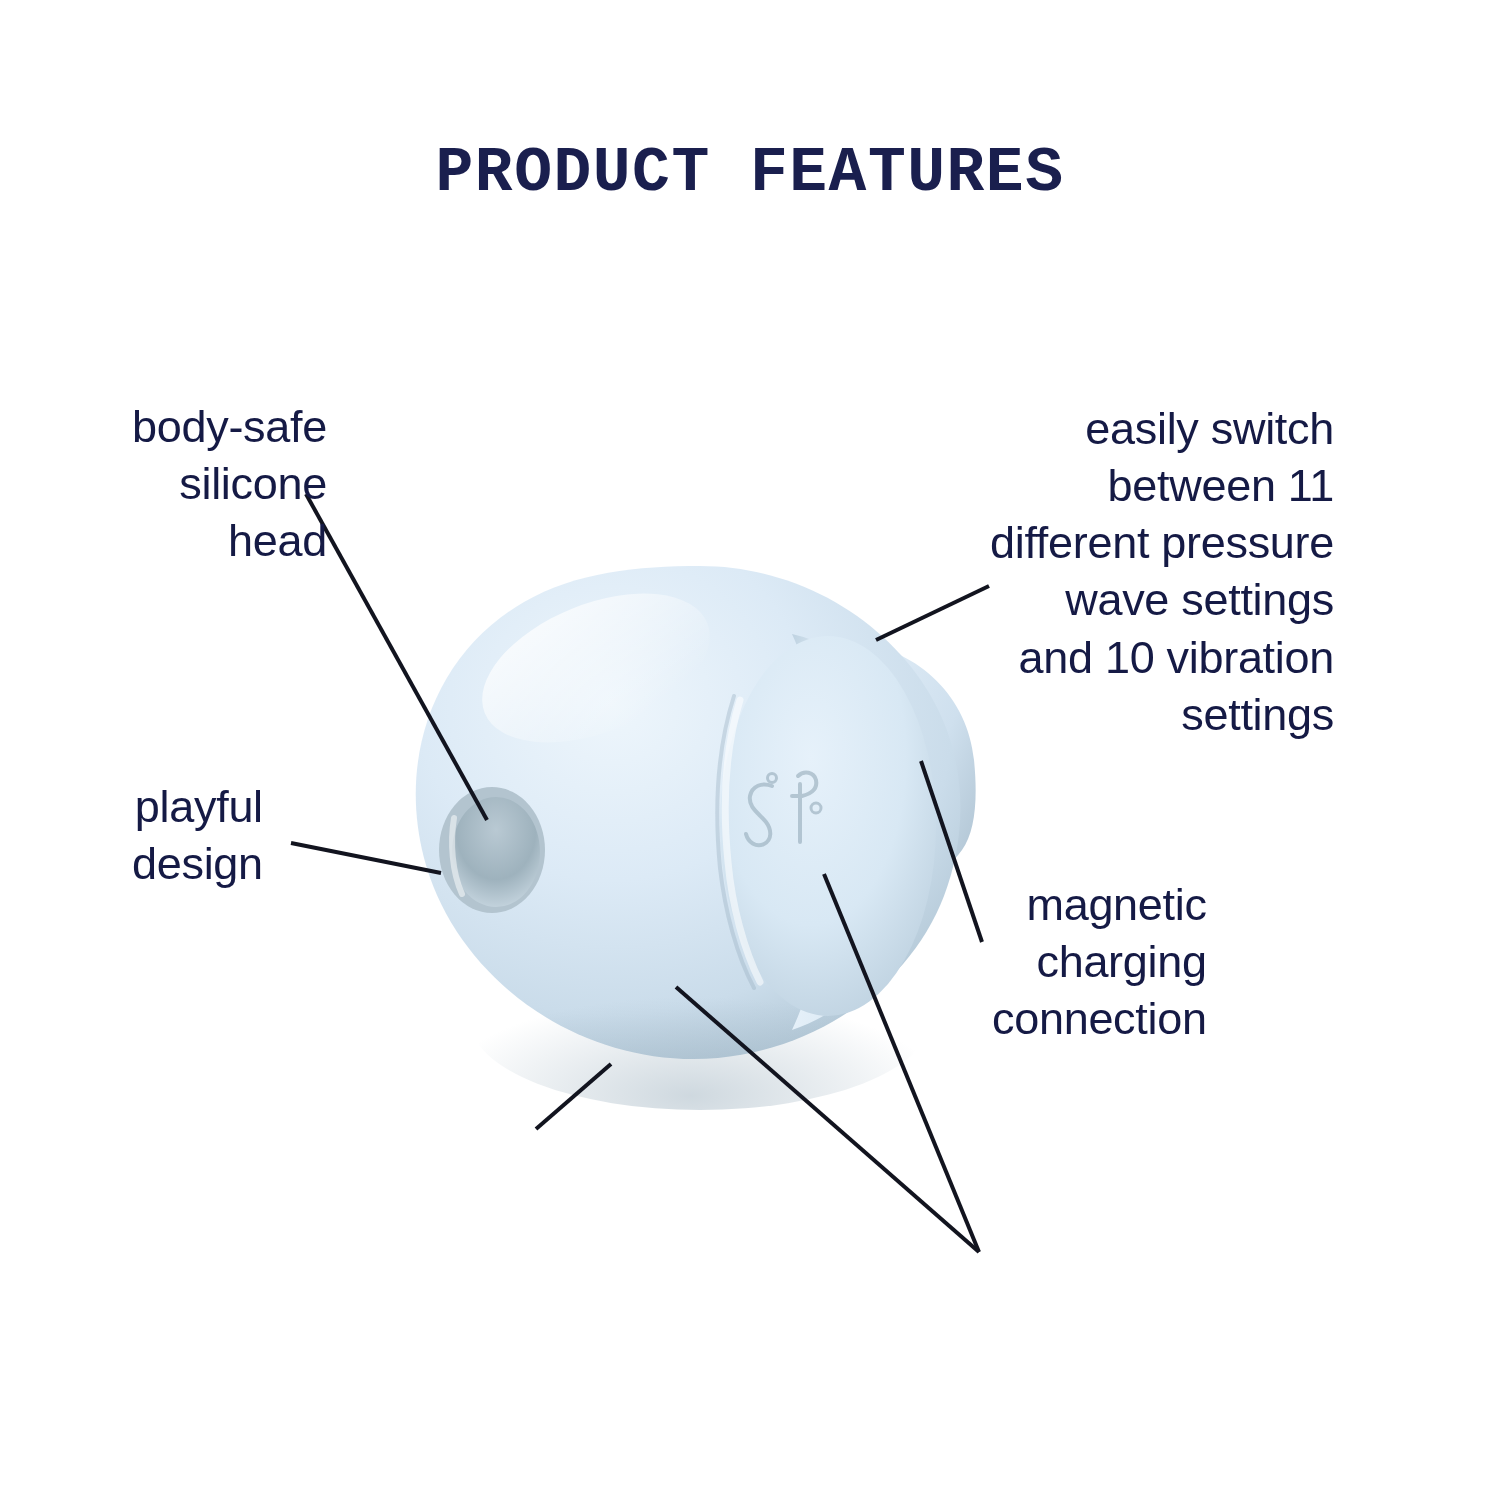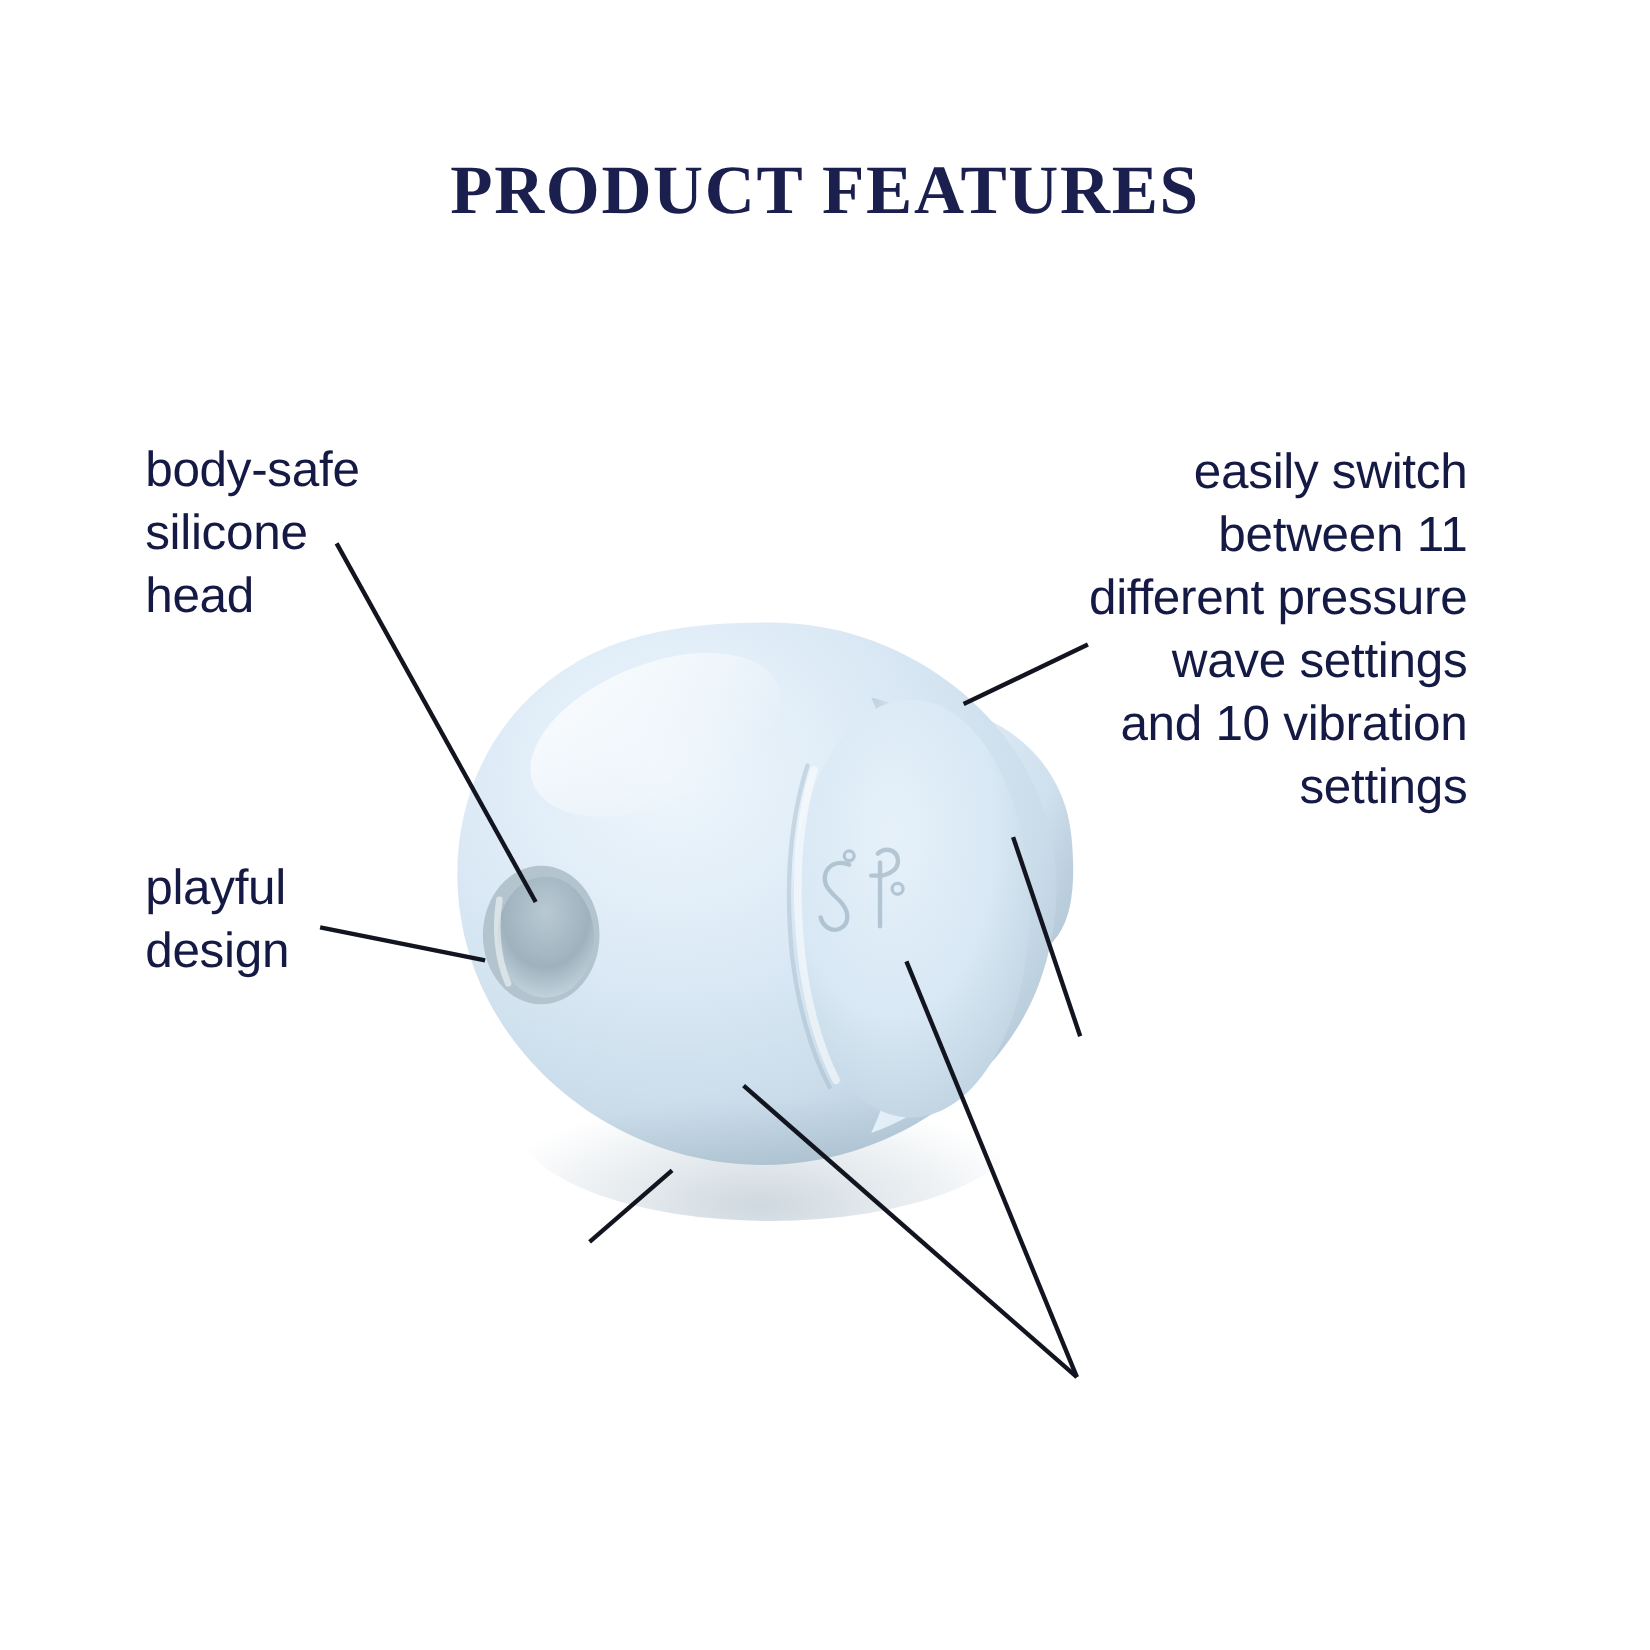--- a/index.html
+++ b/index.html
@@ -14,36 +14,37 @@
     background: #ffffff;
     font-family: "Liberation Sans", sans-serif;
     overflow: hidden;
   }
   .page-title {
     position: absolute;
     top: 142px;
     left: 0;
     width: 1500px;
     text-align: center;
-    font-family: Liberation Serif, serif;
+    font-family: Liberation Mono, monospace;
     font-weight: bold;
     font-size: 63px;
     letter-spacing: 1.5px;
     color: #1a1f4e;
     line-height: 1;
   }
   .label {
     position: absolute;
     color: #151a45;
     font-family: "Liberation Sans", sans-serif;
     font-size: 45px;
     line-height: 1.27;
     font-weight: 400;
     letter-spacing: -0.3px;
     white-space: pre-line;
+    text-align: right;
   }
   .label.right { text-align: right; }
 
   
   .leaders {
     position: absolute;
     left: 0; top: 0;
     width: 1500px;
     height: 1500px;
     pointer-events: none;
@@ -170,15 +171,18 @@
 design</div>
 
 
   <div class="label right" style="left:990px; top:400px;">easily switch
 between 11
 different pressure
 wave settings
 and 10 vibration
 settings</div>
 
+  <div class="label right" style="left:992px; top:876px;">magnetic
+charging
+connection</div>
 
 
 </div>
 
 </body></html>

